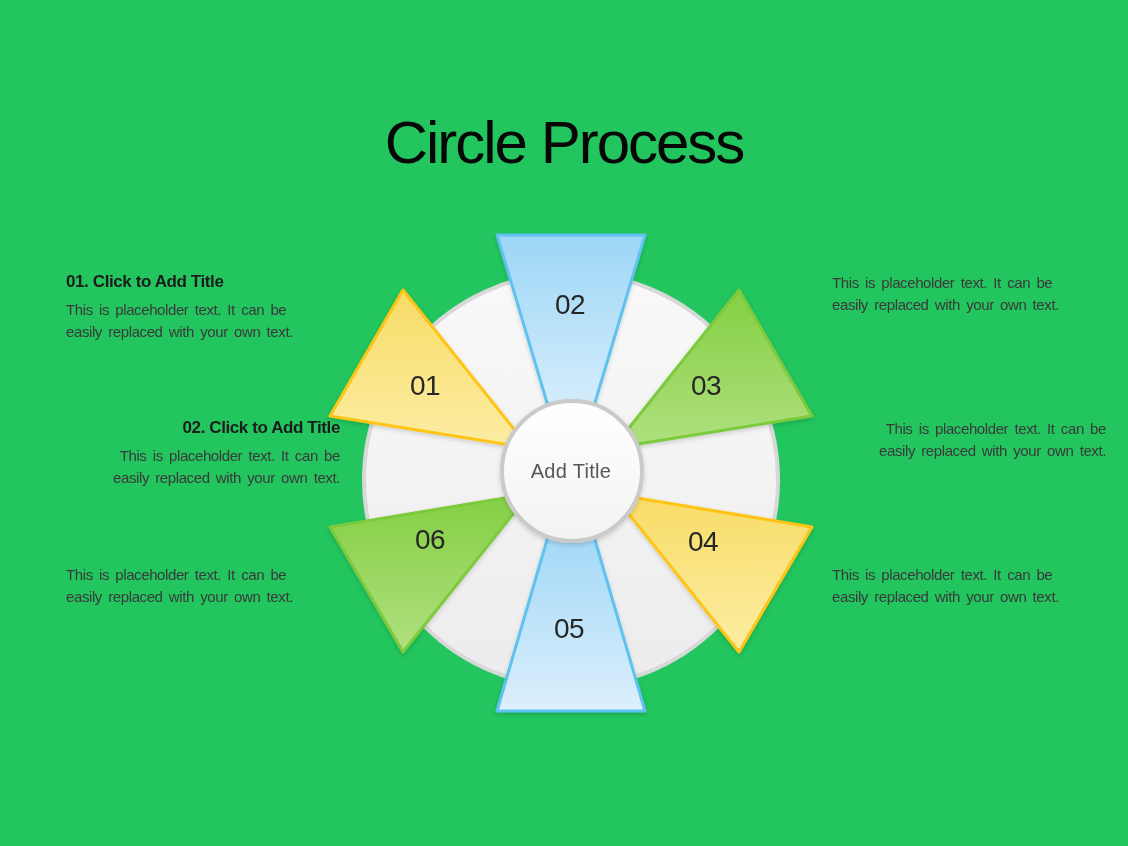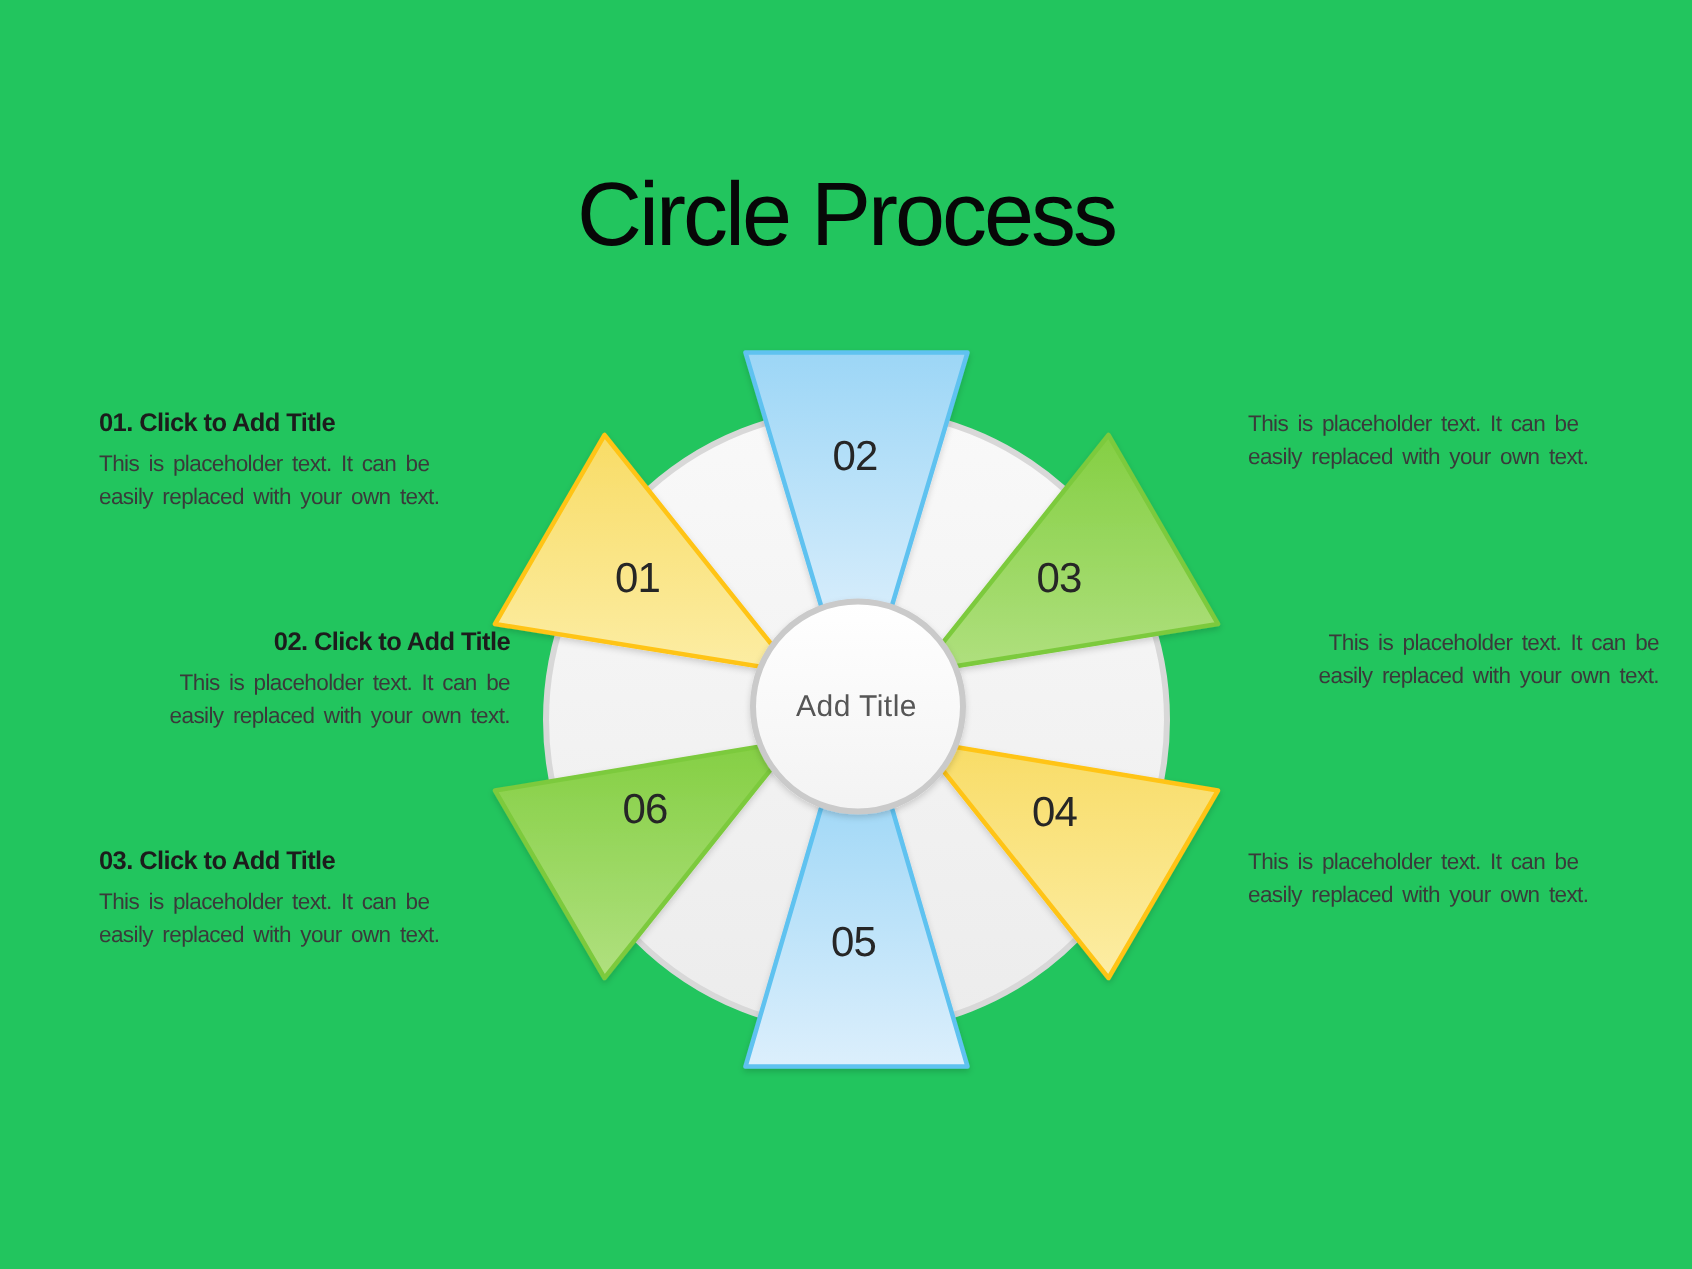--- a/index.html
+++ b/index.html
@@ -54,21 +54,20 @@
       <div class="item-heading">01. Click to Add Title</div>
       <div class="item-line">This is placeholder text. It can be</div>
       <div class="item-line">easily replaced with your own text.</div>
     </div>
     <div class="item row-1">
       <div class="item-heading">02. Click to Add Title</div>
       <div class="item-line">This is placeholder text. It can be</div>
       <div class="item-line">easily replaced with your own text.</div>
     </div>
     <div class="item row-2">
-      <div class="item-heading">03. Click to Add Title</div>
       <div class="item-line">This is placeholder text. It can be</div>
       <div class="item-line">easily replaced with your own text.</div>
     </div>
   </section>
 
   <section class="col-right">
     <div class="item row-0">
       <div class="item-line">This is placeholder text. It can be</div>
       <div class="item-line">easily replaced with your own text.</div>
     </div>

